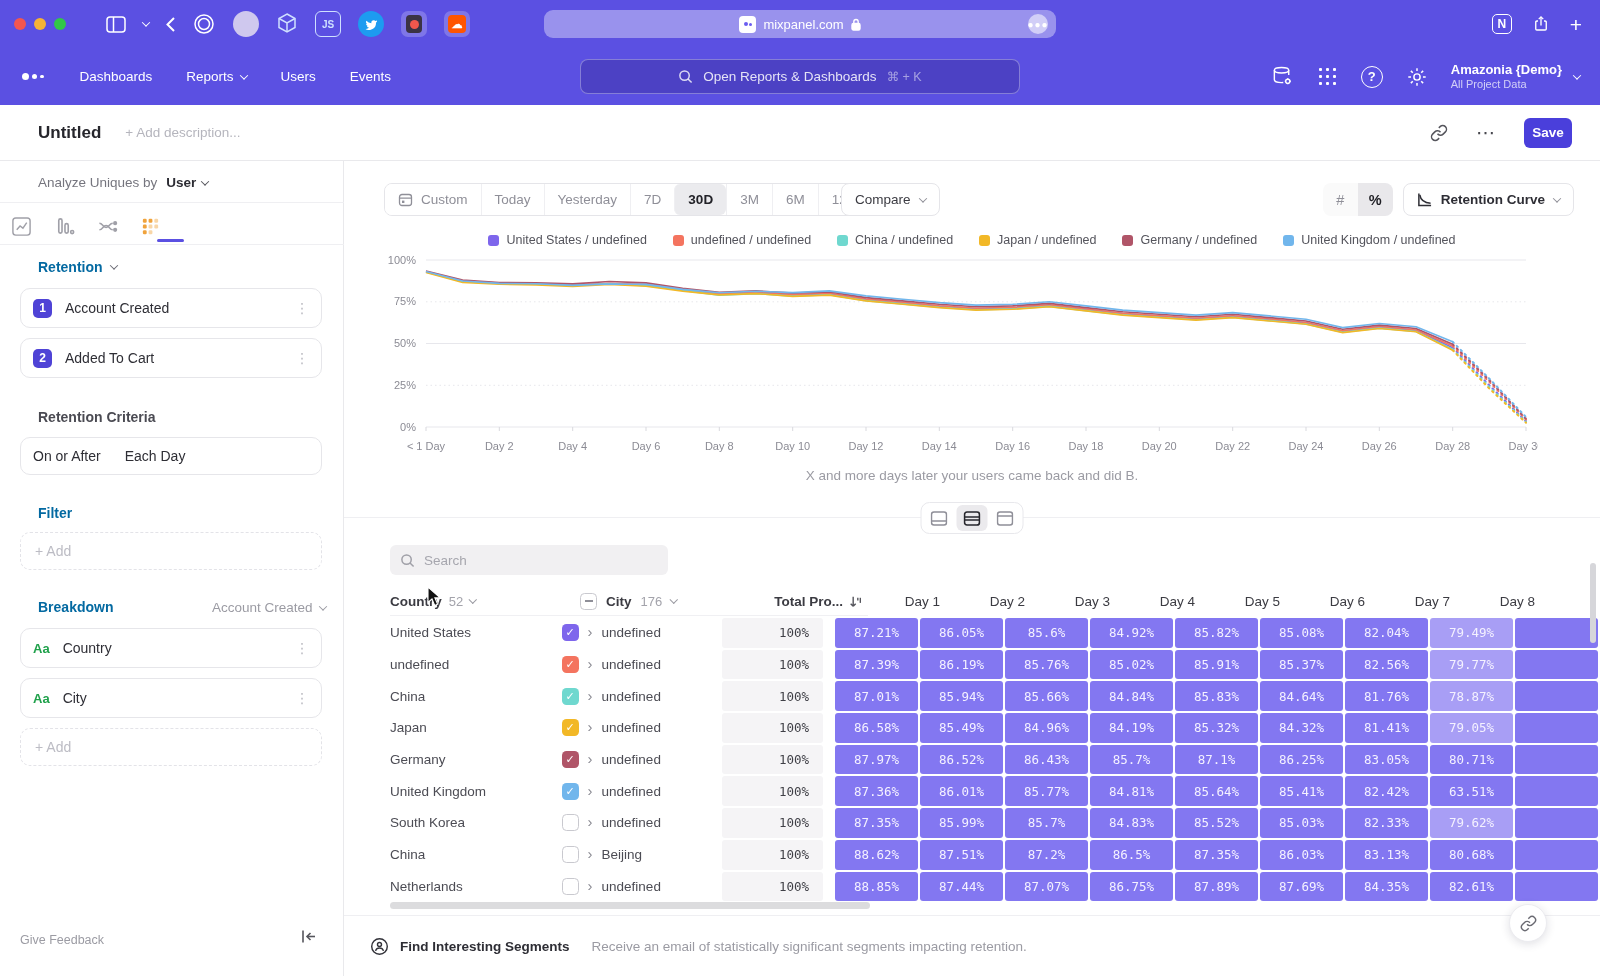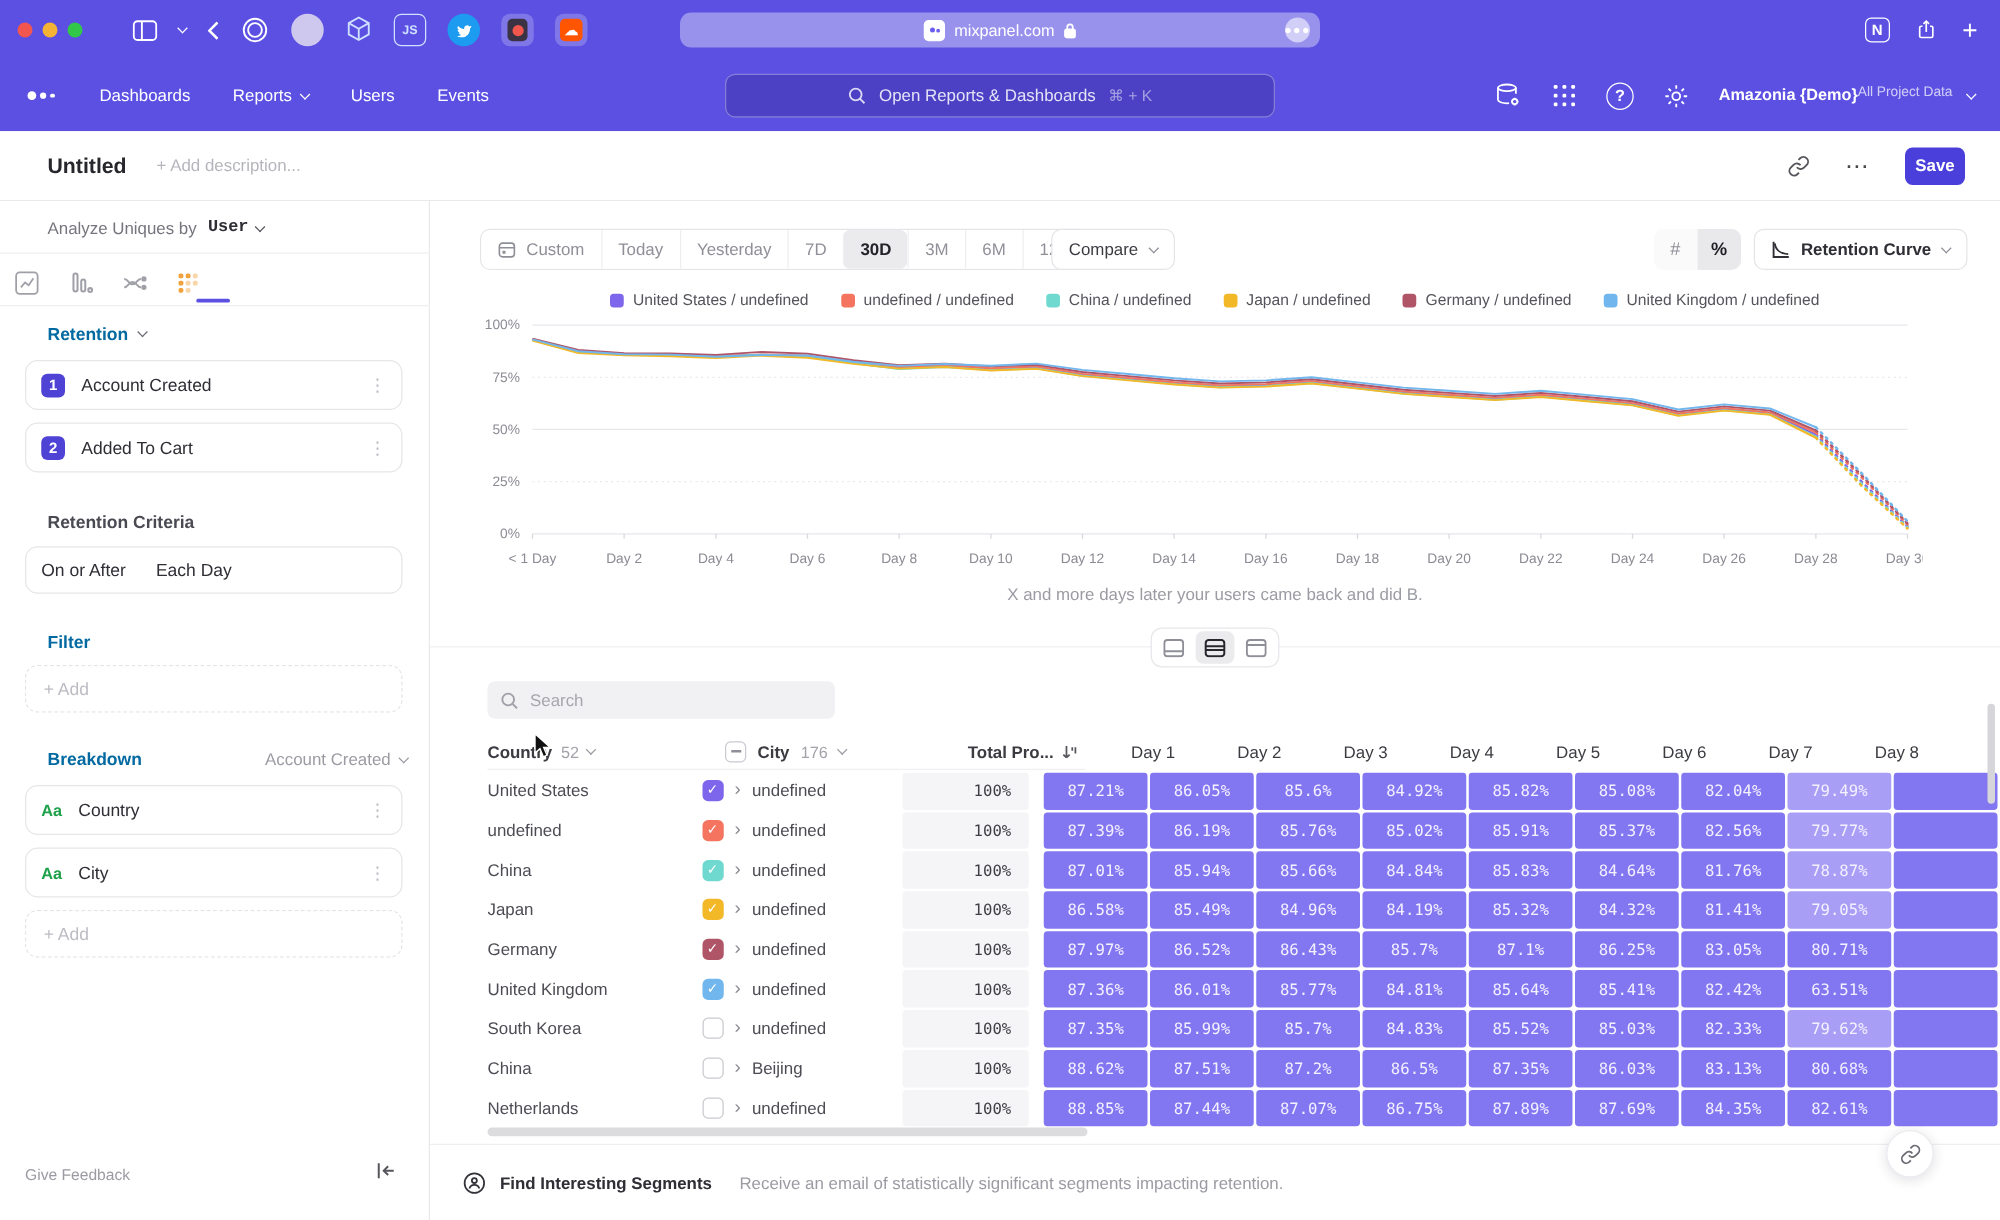--- a/index.html
+++ b/index.html
@@ -33,38 +33,38 @@
   .menu .nav-item { color:#fff; font-size:13.5px; display:flex; align-items:center; gap:7px; }
   .chev { display:inline-block; width:6px; height:6px; border-right:1.6px solid currentColor; border-bottom:1.6px solid currentColor;
     transform:rotate(45deg) translate(-1px,-1px); }
   .nav-search { position:absolute; left:50%; top:11px; transform:translateX(-50%); width:440px; height:35px;
     background:rgba(10,0,60,.18); border:1px solid rgba(255,255,255,.32); border-radius:8px;
     display:flex; align-items:center; justify-content:center; gap:10px; }
   .nav-search .ph { color:rgba(255,255,255,.85); font-size:13.5px; }
   .nav-search .sc { color:rgba(255,255,255,.5); font-size:12.5px; }
   .nav-right { position:absolute; right:20px; top:0; height:57px; display:flex; align-items:center; gap:23px; }
   .proj { display:flex; align-items:center; gap:12px; color:#fff; }
-  .proj .pcol { display:flex; flex-direction:row; line-height:1.25; }
+  .proj .pcol { display:flex; flex-direction:column; line-height:1.25; }
   .proj .pname { font-size:13px; font-weight:700; }
   .proj .pscope { font-size:11px; color:rgba(255,255,255,.72); }
 
   
   .page-header { position:absolute; left:0; top:105px; width:1600px; height:56px; background:#fff; border-bottom:1px solid #e9e9ec;
     display:flex; align-items:center; }
   .title { margin-left:38px; font-size:17px; font-weight:700; color:#26262c; }
   .desc { margin-left:24px; font-size:13.5px; color:#b5b5bd; }
   .ph-right { position:absolute; right:28px; display:flex; align-items:center; gap:28px; }
   .more-dots { font-size:19px; color:#47474e; letter-spacing:1px; }
   .save-btn { width:48px; height:30px; background:#4a3fdb; color:#fff; border:none; border-radius:6px; font-size:13.5px; font-weight:600;
     font-family:inherit; }
 
   
   .sidebar { position:absolute; left:0; top:161px; width:344px; height:815px; background:#fff; border-right:1px solid #e9e9ec; }
   .sb-analyze { position:absolute; left:38px; top:14px; font-size:13.5px; color:#75757e; display:flex; align-items:center; gap:6px; }
-  .sb-analyze b { color:#2c2c33; font-weight:700; margin-left:3px;font-family:Liberation Mono, monospace; }
+  .sb-analyze b { color:#2c2c33; font-weight:700; margin-left:3px; }
   .sb-analyze .chev { color:#55555c; }
   .sb-div { position:absolute; left:0; width:344px; border-top:1px solid #efeff2; }
   .tabs { position:absolute; left:0; top:47px; width:344px; height:36px; display:flex; align-items:center; }
   .tab { width:43px; display:flex; justify-content:center; }
   .tab-underline { position:absolute; left:157px; top:78px; width:27px; height:3px; background:#5b50e2; border-radius:2px; }
   .sb-h { font-size:14px; font-weight:700; color:#0369a1; display:flex; align-items:center; gap:8px; }
   .sb-h .chev { color:#6a6a73; }
   .card { position:absolute; left:20px; width:302px; height:40px; border:1px solid #e6e6ea; border-radius:10px; background:#fff;
     display:flex; align-items:center; padding:0 12px; }
   .badge { width:19px; height:19px; background:#4f43d6; border-radius:5px; color:#fff; font-size:12px; font-weight:700;

